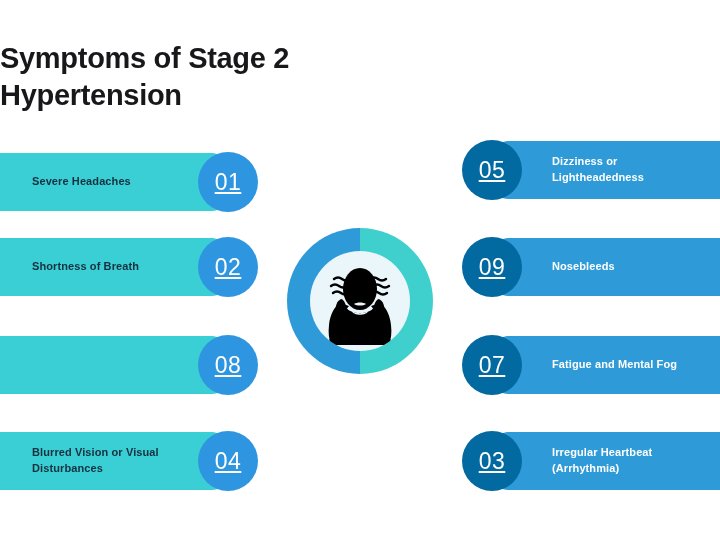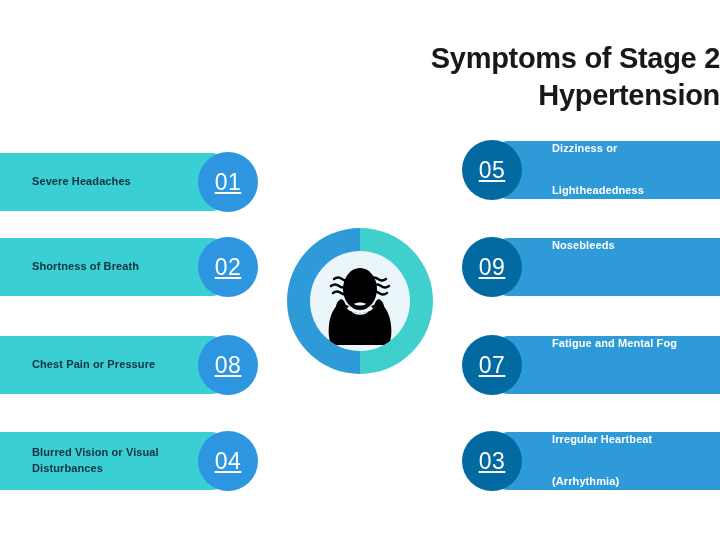--- a/index.html
+++ b/index.html
@@ -9,21 +9,21 @@
     font-family:"Liberation Sans", sans-serif;
     position:relative;
     overflow:hidden;
   }
 
   
   .title {
     position:absolute;
     left:0; top:40px;
     width:720px;
-    text-align:right;
+    text-align:left;
     font-size:29px;
     font-weight:bold;
     line-height:1.28;
     letter-spacing:-0.3px;
     color:#18181b;
   }
   .title .line { display:block; }
 
   
   .row {
@@ -90,21 +90,20 @@
     left:32px;
     width:158px;
     color:#15303f;
     text-align:left;
   }
   .row.right .label {
     right:32px;
     left:90px;
     color:#ffffff;
     text-align:left;
-    justify-content:space-between;
   }
   .label .ln { display:block; }
 
   
   .medallion {
     position:absolute;
     left:287px; top:228px;
     width:146px; height:146px;
     border-radius:50%;
     overflow:hidden;
@@ -148,23 +147,20 @@
 <div class="row left" style="top:238px;">
   <div class="bar"></div>
   <div class="label">
     <span class="ln">Shortness of Breath</span>
   </div>
   <div class="num-circle">02</div>
 </div>
 
 <div class="row left" style="top:336px;">
   <div class="bar"></div>
-  <div class="label">
-    <span class="ln">Chest Pain or Pressure</span>
-  </div>
   <div class="num-circle">08</div>
 </div>
 
 <div class="row left" style="top:432px;">
   <div class="bar"></div>
   <div class="label">
     <span class="ln">Blurred Vision or Visual</span>
     <span class="ln">Disturbances</span>
   </div>
   <div class="num-circle">04</div>

